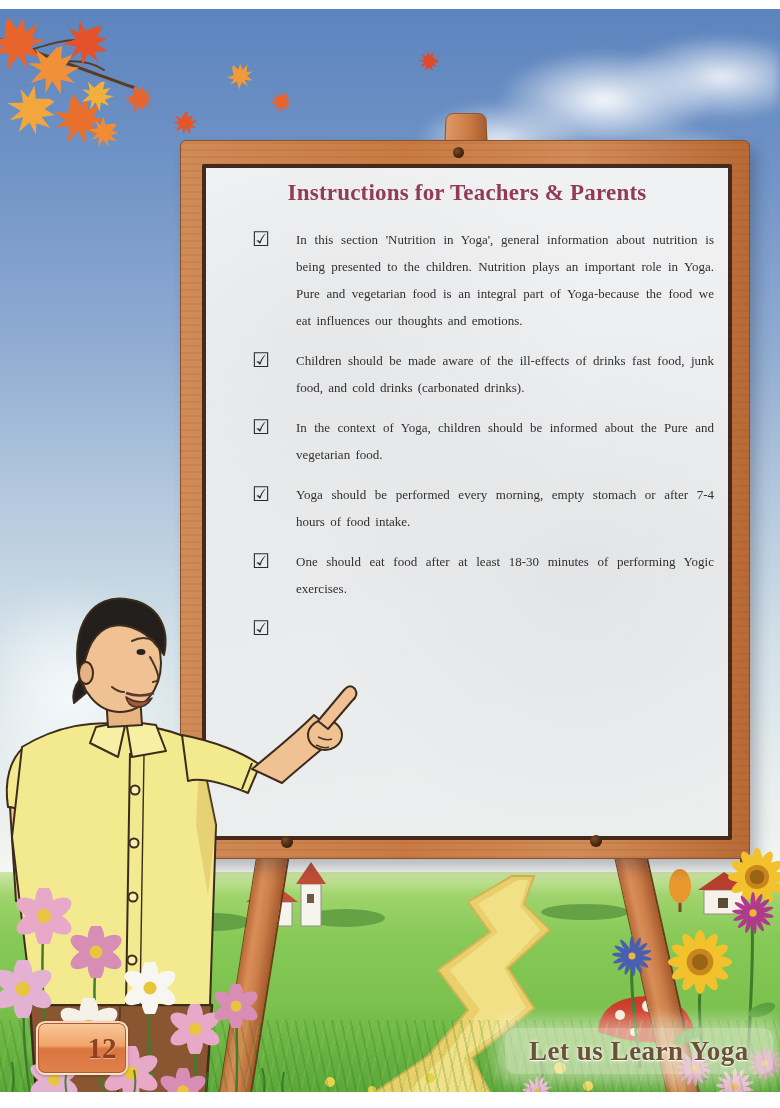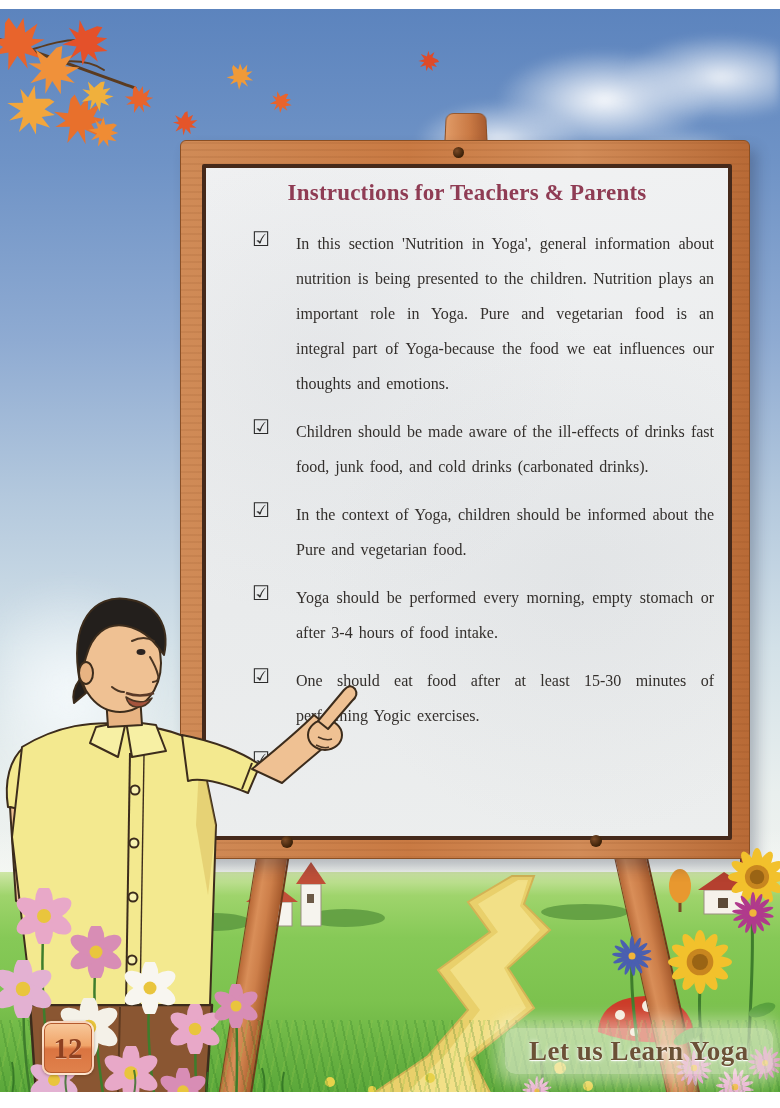--- a/index.html
+++ b/index.html
@@ -54,39 +54,39 @@
         linear-gradient(172deg,#f1f2f3,#e9ebec 60%,#eceeee);}
   .screw{position:absolute;border-radius:50%;background:radial-gradient(circle at 35% 35%,#7a4a26,#3a2008 70%);z-index:3;}
   .screw-top{left:453px;top:147px;width:11px;height:11px;}
   .screw-bl{left:281px;top:836px;width:12px;height:12px;}
   .screw-br{left:590px;top:835px;width:12px;height:12px;}
   
   .board-title{margin:12px 8px 20px 8px;text-align:center;font-weight:bold;font-size:23px;color:#8f3c54;letter-spacing:.2px;}
   .checklist{position:relative;}
   .item{display:grid;grid-template-columns:26px 1fr;column-gap:18px;margin:0 6px 13px 46px;width:462px;}
   .cb{font-family:"DejaVu Sans",sans-serif;font-size:20px;line-height:27px;color:#2b2b2b;}
-  .item-text{font-size:16px;line-height:35px;color:#332f2c;text-align:justify;word-spacing:2px;}
+  .item-text{font-size:13px;line-height:27px;color:#332f2c;text-align:justify;word-spacing:2px;}
   .wrapfloat{float:left;clear:left;height:27px;}
   .wf1{width:58px;margin-top:27px;}
   .wf2{width:70px;}
   .wf3{width:50px;}
   
   #man{left:0;top:575px;z-index:4;}
   
   .brand-band{position:absolute;left:505px;top:1028px;width:268px;height:46px;z-index:7;
        background:rgba(250,248,233,.55);border-radius:10px;
        box-shadow:0 0 16px 10px rgba(250,248,233,.45);
        display:flex;align-items:center;justify-content:center;}
   .brand-text{font-weight:bold;font-size:27px;color:#6b5136;letter-spacing:.5px;
        text-shadow:0 1px 1px #fff,0 0 5px rgba(255,255,255,.9);}
-  .page-badge{position:absolute;left:42px;top:1021px;width:48px;height:50px;z-index:7;
+  .page-badge{position:absolute;left:36px;top:1021px;width:48px;height:50px;z-index:7;
        border-radius:9px;border:2px solid rgba(255,240,225,.75);
        background:linear-gradient(180deg,#f8c99c 0%,#f0a469 45%,#da7440 52%,#e0824c 100%);
        box-shadow:inset 0 0 0 1px #b55a2e,0 1px 3px rgba(60,30,10,.35);
-       display:flex;align-items:center;justify-content:center;}
+       display:flex;align-items:center;justify-content:center;padding-left:40px;}
   .page-number{font-size:29px;font-weight:bold;color:#8e4020;text-shadow:0 1px 0 rgba(255,255,255,.4);}
   
   .margin-top{position:absolute;left:0;top:0;width:780px;height:9px;background:#fff;z-index:9;}
   .margin-bottom{position:absolute;left:0;top:1092px;width:780px;height:16px;background:#fff;z-index:9;}
 </style>
 </head>
 <body>
 
 <div id="canvas">
 
@@ -179,25 +179,25 @@
         <div class="item">
           <span class="cb">☑</span>
           <span class="item-text">Children should be made aware of the ill-effects of drinks fast food, junk food, and cold drinks (carbonated drinks).</span>
         </div>
         <div class="item">
           <span class="cb">☑</span>
           <span class="item-text">In the context of Yoga, children should be informed about the Pure and vegetarian food.</span>
         </div>
         <div class="item">
           <span class="cb">☑</span>
-          <span class="item-text">Yoga should be performed every morning, empty stomach or after 3-4 hours of food intake.</span>
-        </div>
-        <div class="item">
-          <span class="cb">☑</span>
-          <span class="item-text">One should eat food after at least 15-30 minutes of performing Yogic exercises.</span>
+          <span class="item-text">Yoga should be performed every morning, empty stomach or after 7-4 hours of food intake.</span>
+        </div>
+        <div class="item">
+          <span class="cb">☑</span>
+          <span class="item-text">One should eat food after at least 18-30 minutes of performing Yogic exercises.</span>
         </div>
         <div class="item">
           <span class="cb">☑</span>
           <span class="item-text"><span class="wrapfloat wf1"></span><span class="wrapfloat wf2"></span><span class="wrapfloat wf3"></span></span>
         </div>
       </div>
     </div>
   </div>
   <div class="screw screw-top"></div>
   <div class="screw screw-bl"></div>

